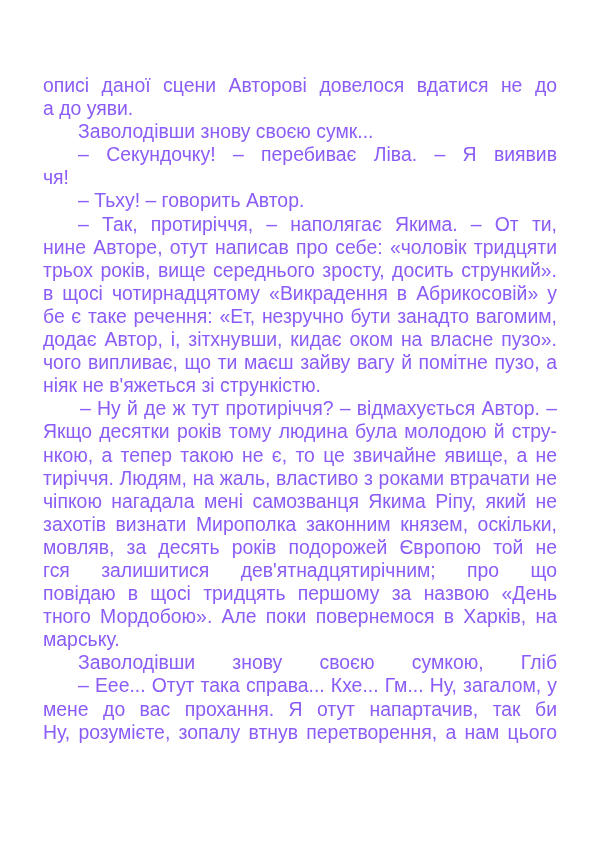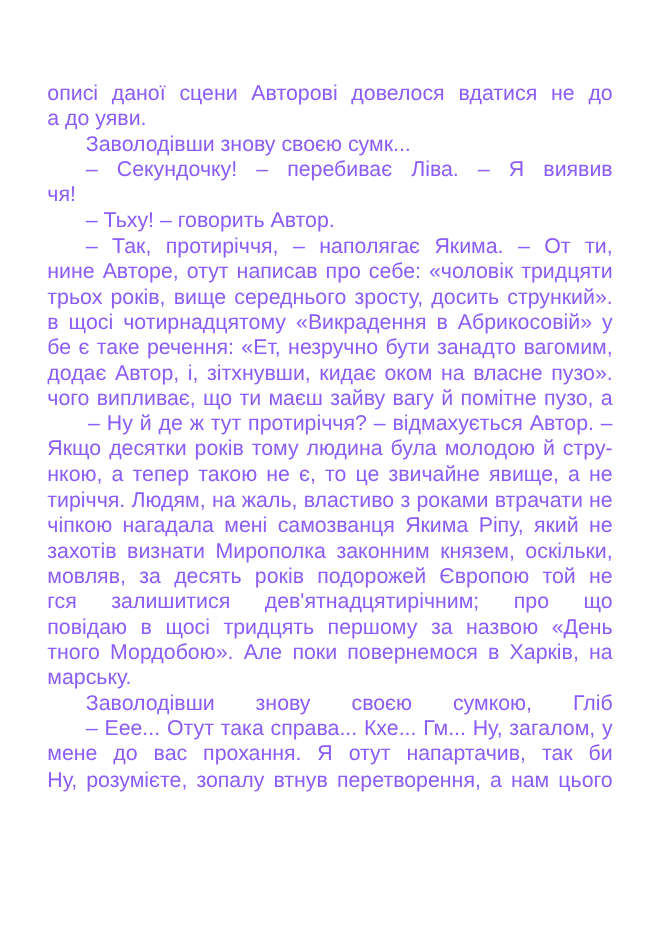--- a/index.html
+++ b/index.html
@@ -28,20 +28,21 @@
     <span class="line j ind">– Секундочку! – перебиває Ліва. – Я виявив протиріч-</span>
     <span class="line">чя!</span>
     <span class="line ind">– Тьху! – говорить Автор.</span>
     <span class="line j ind">– Так, протиріччя, – наполягає Якима. – От ти, громадя-</span>
     <span class="line j">нине Авторе, отут написав про себе: «чоловік тридцяти</span>
     <span class="line j">трьох років, вище середнього зросту, досить стрункий». А</span>
     <span class="line j">в щосі чотирнадцятому «Викрадення в Абрикосовій» у те-</span>
     <span class="line j">бе є таке речення: «Ет, незручно бути занадто вагомим,</span>
     <span class="line j">додає Автор, і, зітхнувши, кидає оком на власне пузо». Із</span>
     <span class="line j">чого випливає, що ти маєш зайву вагу й помітне пузо, а це</span>
+    <span class="line">ніяк не в'яжеться зі стрункістю.</span>
     <span class="line j ind2">– Ну й де ж тут протиріччя? – відмахується Автор. –</span>
     <span class="line j">Якщо десятки років тому людина була молодою й стру-</span>
     <span class="line j">нкою, а тепер такою не є, то це звичайне явище, а не про-</span>
     <span class="line j">тиріччя. Людям, на жаль, властиво з роками втрачати не ті-</span>
     <span class="line j">чіпкою нагадала мені самозванця Якима Ріпу, який не</span>
     <span class="line j">захотів визнати Мирополка законним князем, оскільки,</span>
     <span class="line j">мовляв, за десять років подорожей Європою той не спромі-</span>
     <span class="line j">гся залишитися дев'ятнадцятирічним; про що докладніше я</span>
     <span class="line j">повідаю в щосі тридцять першому за назвою «День Шляхе-</span>
     <span class="line j">тного Мордобою». Але поки повернемося в Харків, на Ри-</span>

